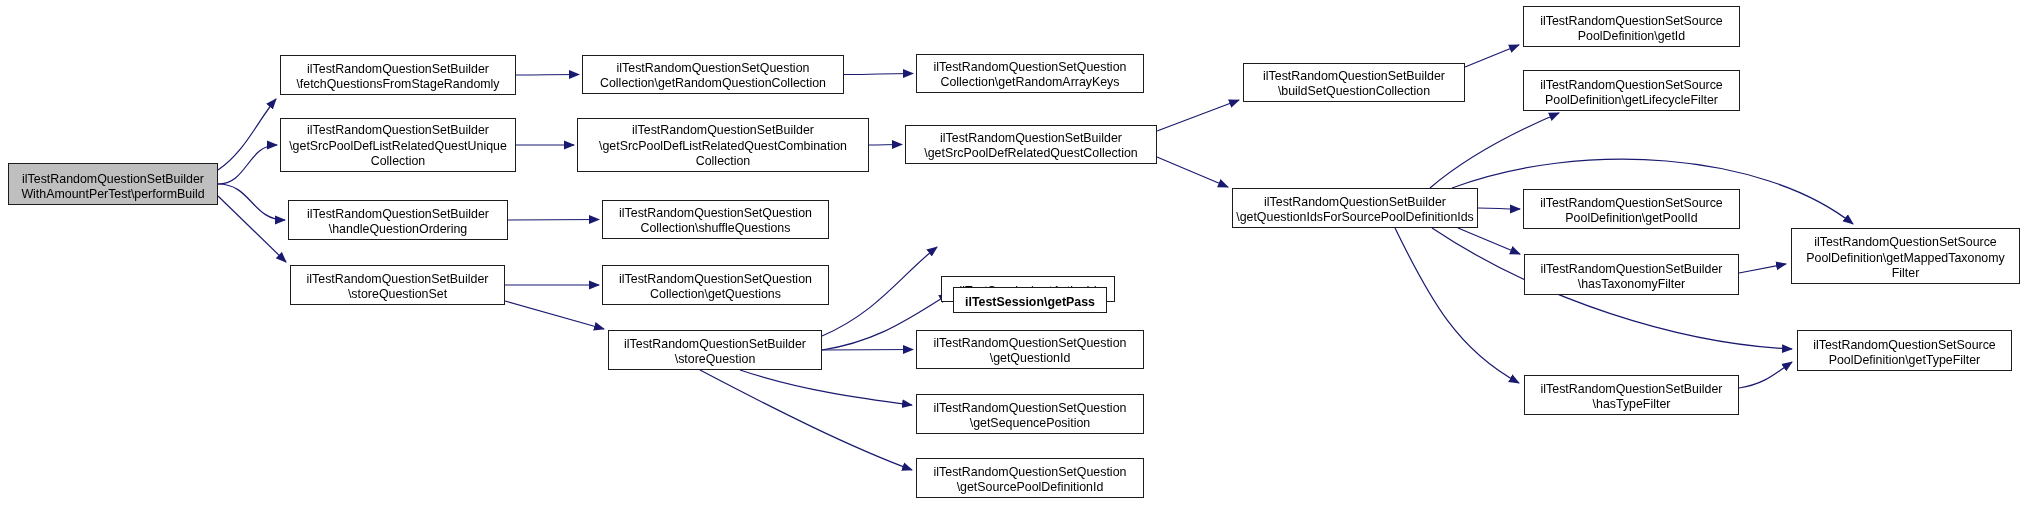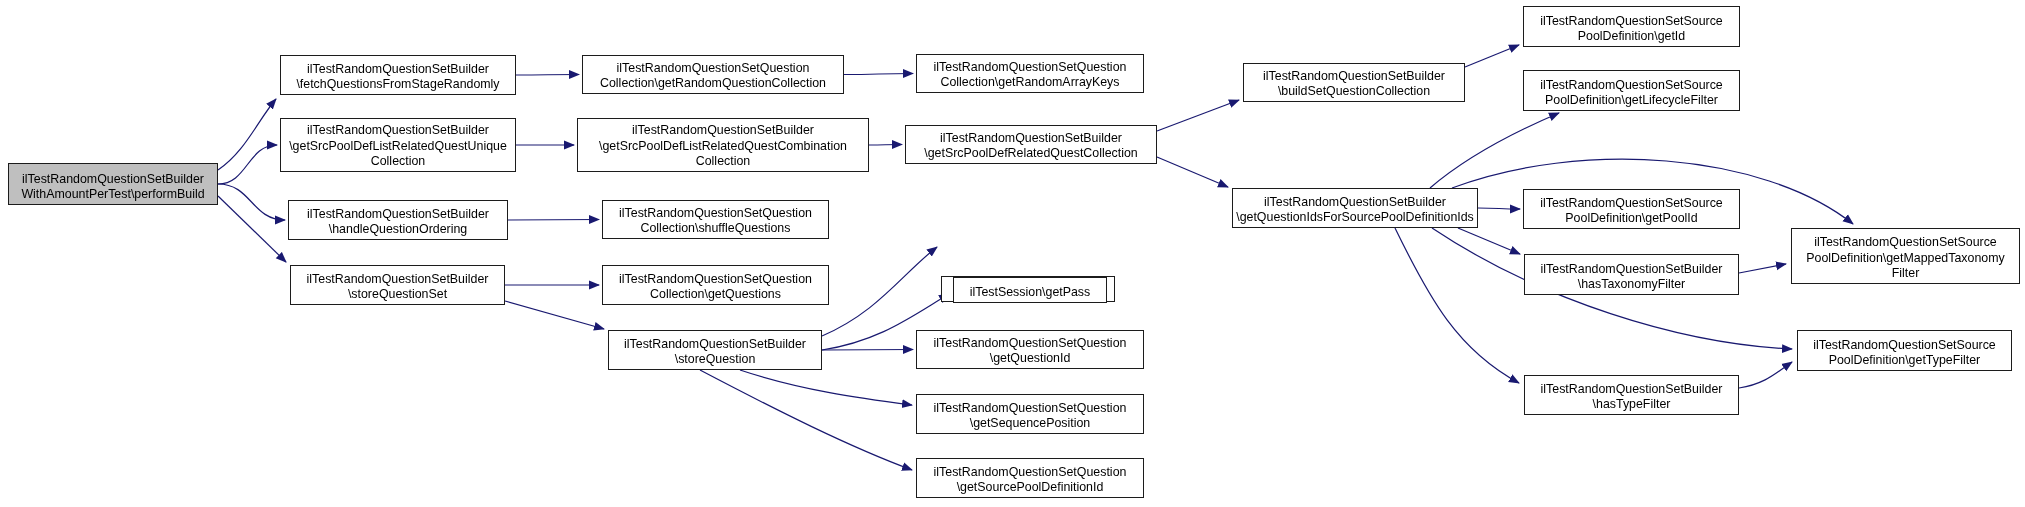--- a/index.html
+++ b/index.html
@@ -102,21 +102,21 @@
 Collection\shuffleQuestions</span></div>
       <div class="node" style="left: 602px; top: 265px; width: 227px; height: 40px; border-color: rgb(28, 28, 28); background: rgb(255, 255, 255);"><span>ilTestRandomQuestionSetQuestion
 Collection\getQuestions</span></div>
       <div class="node" style="left: 608px; top: 330px; width: 214px; height: 40px; border-color: rgb(28, 28, 28); background: rgb(255, 255, 255);"><span>ilTestRandomQuestionSetBuilder
 \storeQuestion</span></div>
       <div class="node" style="left: 916px; top: 54px; width: 228px; height: 39px; border-color: rgb(28, 28, 28); background: rgb(255, 255, 255);"><span>ilTestRandomQuestionSetQuestion
 Collection\getRandomArrayKeys</span></div>
       <div class="node" style="left: 905px; top: 125px; width: 252px; height: 39px; border-color: rgb(28, 28, 28); background: rgb(255, 255, 255);"><span>ilTestRandomQuestionSetBuilder
 \getSrcPoolDefRelatedQuestCollection</span></div>
       <div class="node" style="left: 941px; top: 228px; width: 174px; height: 26px; border-color: rgb(28, 28, 28); background: rgb(255, 255, 255); margin-top: 48px;"><span>ilTestSession\getActiveId</span></div>
-      <div class="node" style="left: 953px; top: 277px; width: 154px; height: 26px; border-color: rgb(28, 28, 28); background: rgb(255, 255, 255);"><span>ilTestSession\getPass</span></div>
+      <div class="node" style="left: 953px; top: 287px; width: 154px; height: 26px; border-color: rgb(28, 28, 28); background: rgb(255, 255, 255); font-weight: bold;"><span>ilTestSession\getPass</span></div>
       <div class="node" style="left: 916px; top: 330px; width: 228px; height: 39px; border-color: rgb(28, 28, 28); background: rgb(255, 255, 255);"><span>ilTestRandomQuestionSetQuestion
 \getQuestionId</span></div>
       <div class="node" style="left: 916px; top: 394px; width: 228px; height: 40px; border-color: rgb(28, 28, 28); background: rgb(255, 255, 255);"><span>ilTestRandomQuestionSetQuestion
 \getSequencePosition</span></div>
       <div class="node" style="left: 916px; top: 458px; width: 228px; height: 40px; border-color: rgb(28, 28, 28); background: rgb(255, 255, 255);"><span>ilTestRandomQuestionSetQuestion
 \getSourcePoolDefinitionId</span></div>
       <div class="node" style="left: 1243px; top: 63px; width: 222px; height: 39px; border-color: rgb(28, 28, 28); background: rgb(255, 255, 255);"><span>ilTestRandomQuestionSetBuilder
 \buildSetQuestionCollection</span></div>
       <div class="node" style="left: 1232px; top: 188px; width: 246px; height: 40px; border-color: rgb(28, 28, 28); background: rgb(255, 255, 255);"><span>ilTestRandomQuestionSetBuilder
 \getQuestionIdsForSourcePoolDefinitionIds</span></div>

